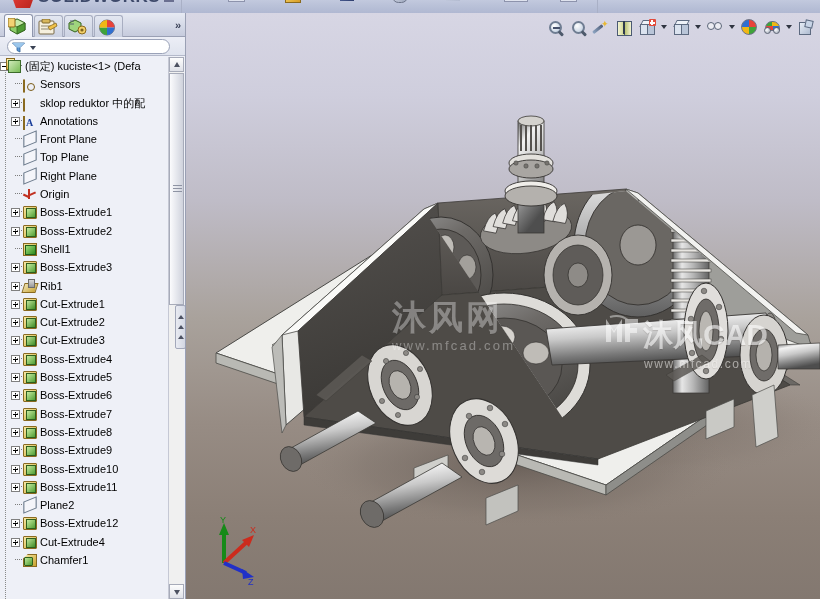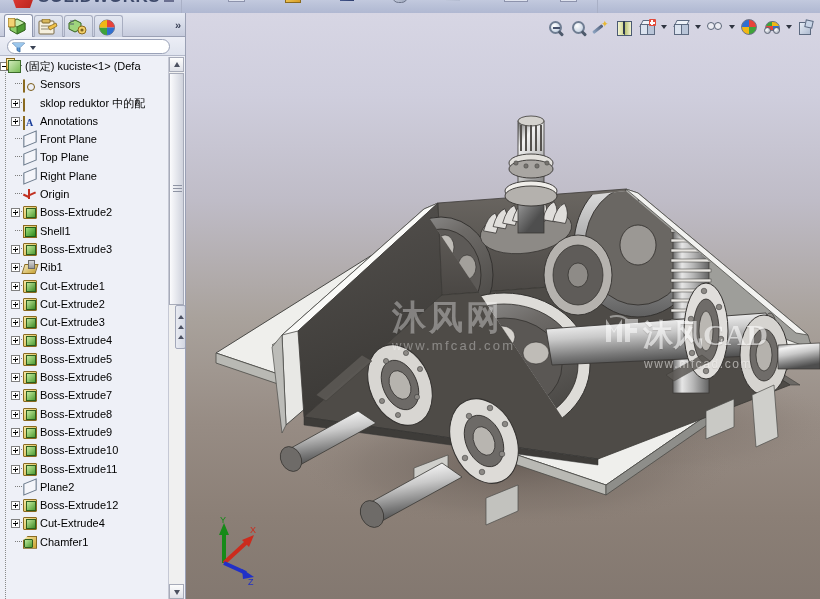--- a/index.html
+++ b/index.html
@@ -417,21 +417,21 @@
     left:418px;top:302px;opacity:.56;
   }
   .wm-br .row{display:flex;align-items:baseline;}
   .wm-br .mlogo{
     position:relative;width:36px;height:30px;margin-right:3px;
   }
   .wm-br .mlogo svg{display:block;}
   .wm-br .cn{
     font-size:30px;font-weight:bold;color:#ffffff;letter-spacing:0px;
     text-shadow:0 1px 1px rgba(60,50,45,.30);
-    font-family:Liberation Serif, serif;
+    font-family:Liberation Sans, sans-serif;
   }
   .wm-br .url{
     font-size:12px;color:#f2f0ee;letter-spacing:1.6px;margin-top:1px;margin-left:40px;
     text-shadow:0 1px 1px rgba(60,50,45,.25);
   }
 
   
   .triad{position:absolute;left:16px;bottom:14px;width:70px;height:70px;}
 
   
@@ -559,20 +559,26 @@
             <span class="lbl">Right Plane</span>
           </div>
           <div class="node lvl1">
             <span class="dashes"></span>
             <span class="ico"><span class="i-origin">
         <i class="ax" style="left:5px;top:2px;width:2px;height:10px;"></i>
         <i class="ax" style="left:5px;top:6px;width:8px;height:2px;transform:rotate(-25deg);"></i>
         <i class="ax" style="left:0px;top:8px;width:7px;height:2px;transform:rotate(25deg);"></i>
       </span></span>
             <span class="lbl">Origin</span>
+          </div>
+          <div class="node lvl1">
+            <span class="plus closed"></span>
+            <span class="dashes"></span>
+            <span class="ico"><span class="i-boss"><i class="base"></i><i class="grn"></i></span></span>
+            <span class="lbl">Boss-Extrude1</span>
           </div>
           <div class="node lvl1">
             <span class="plus closed"></span>
             <span class="dashes"></span>
             <span class="ico"><span class="i-boss"><i class="base"></i><i class="grn"></i></span></span>
             <span class="lbl">Boss-Extrude2</span>
           </div>
           <div class="node lvl1">
             <span class="dashes"></span>
             <span class="ico"><span class="i-shell"><i class="base"></i><i class="grn"></i></span></span>

